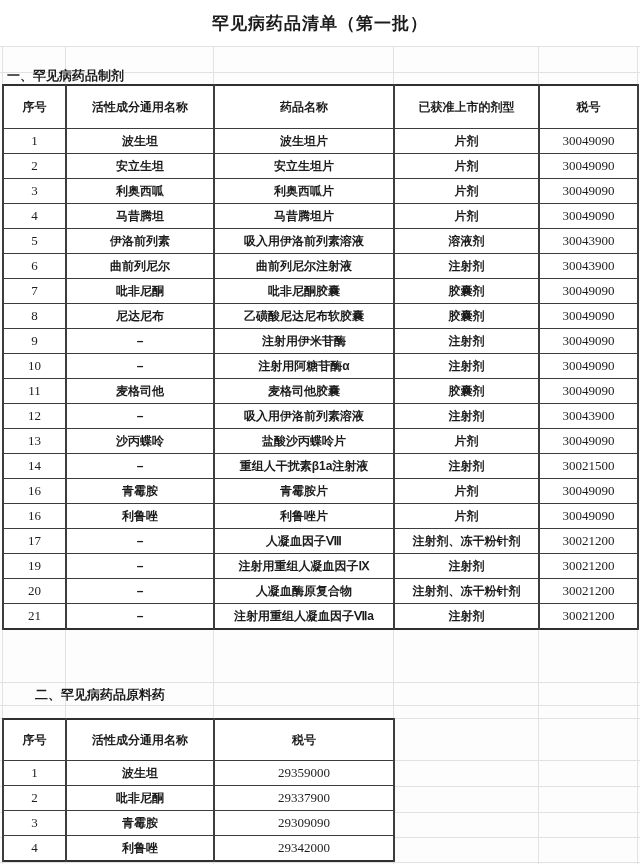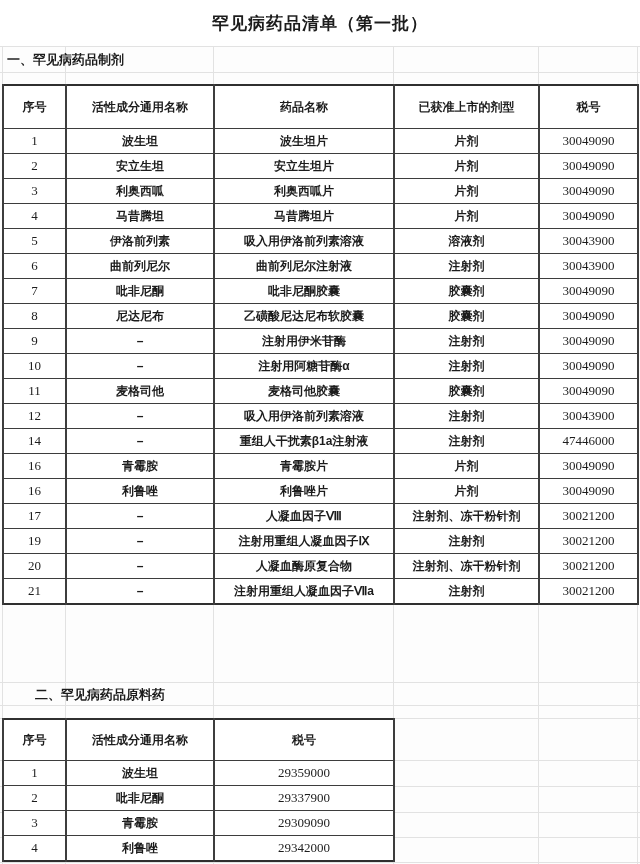--- a/index.html
+++ b/index.html
@@ -21,21 +21,21 @@
   
   .title-row{
     position:absolute;top:0;left:0;width:640px;height:46px;
     display:flex;align-items:center;justify-content:center;
     font-size:17px;font-weight:bold;letter-spacing:1px;background:#fff;
   }
   
   .section-label{
     position:absolute;left:7px;font-size:13px;font-weight:bold;white-space:nowrap;
   }
-  #label-preparations{top:51px;}
+  #label-preparations{top:67px;}
   #label-apis{top:686px;margin-left:28px;}
   
   table{
     position:absolute;border-collapse:collapse;table-layout:fixed;
     background:#ffffff;border:2px solid var(--border-dark);
   }
   #table-preparations{left:2px;top:84px;}
   #table-apis{left:2px;top:718px;}
   th,td{
     border-top:1px solid var(--border-inner);
@@ -185,27 +185,34 @@
       </tr>
 
       <tr>
         <td class="num">12</td>
         <td class="zh">–</td>
         <td class="zh">吸入用伊洛前列素溶液</td>
         <td class="zh">注射剂</td>
         <td class="num">30043900</td>
       </tr>
 
+      <tr>
+        <td class="num">13</td>
+        <td class="zh">沙丙蝶呤</td>
+        <td class="zh">盐酸沙丙蝶呤片</td>
+        <td class="zh">片剂</td>
+        <td class="num">30049090</td>
+      </tr>
 
       <tr>
         <td class="num">14</td>
         <td class="zh">–</td>
         <td class="zh">重组人干扰素β1a注射液</td>
         <td class="zh">注射剂</td>
-        <td class="num">47446000</td>
+        <td class="num">30021500</td>
       </tr>
 
       <tr>
         <td class="num">16</td>
         <td class="zh">青霉胺</td>
         <td class="zh">青霉胺片</td>
         <td class="zh">片剂</td>
         <td class="num">30049090</td>
       </tr>
 

